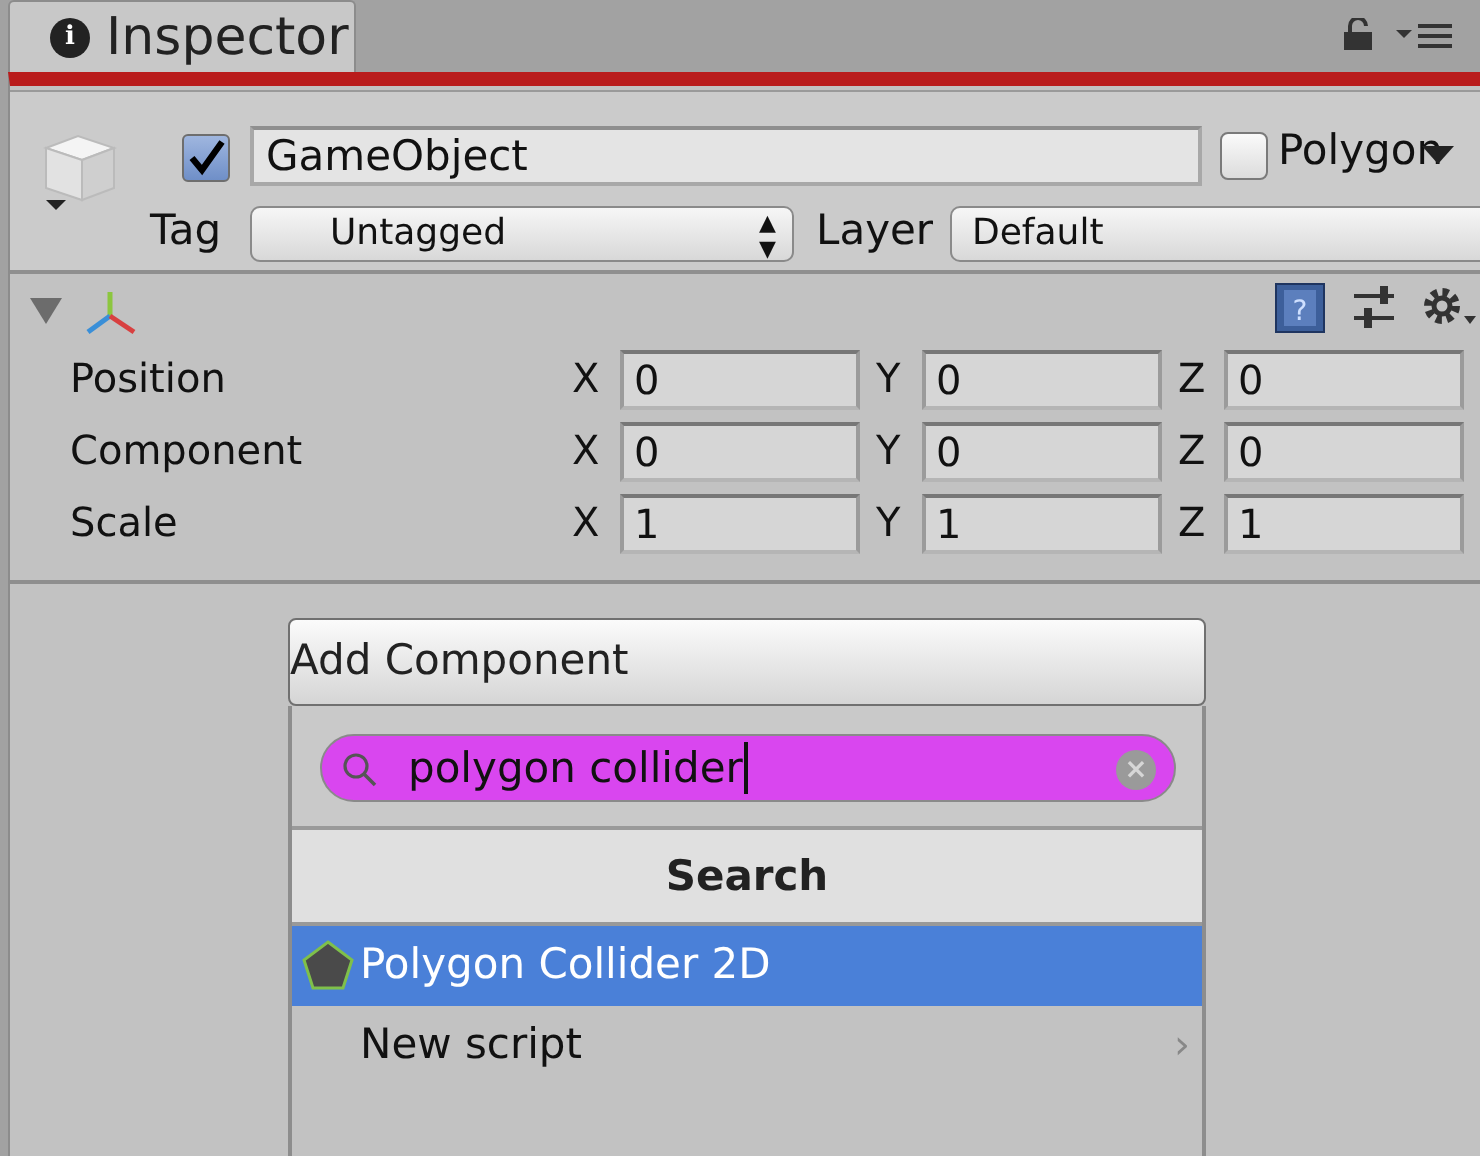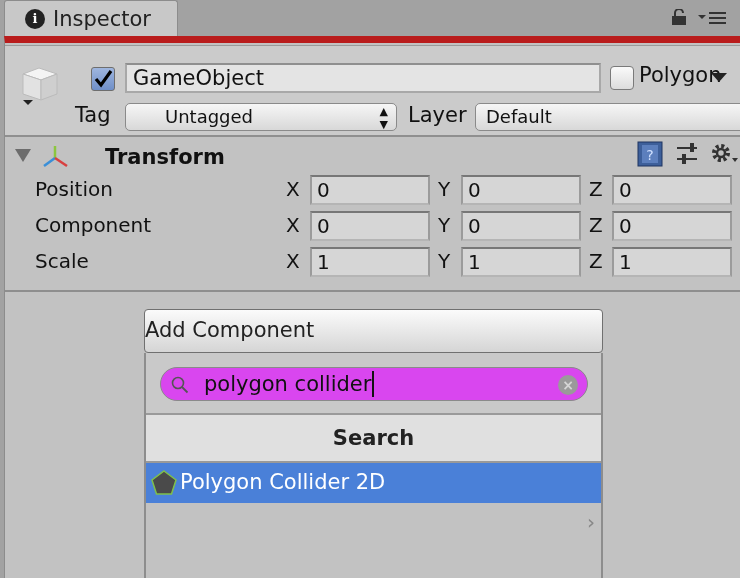--- a/index.html
+++ b/index.html
@@ -17,21 +17,21 @@
     position: absolute; left: 4px; top: 0; width: 174px; height: 36px;
     background: #c8c8c8; border: 1px solid #8c8c8c; border-bottom: none;
     border-radius: 3px 3px 0 0;
     display: flex; align-items: center; padding-left: 20px;
   }
   .tab .info-icon {
     width: 20px; height: 20px; border-radius: 50%; background: #222;
     color: #fff; font-size: 13px; font-weight: bold; font-family: "DejaVu Serif", serif;
     display: flex; align-items: center; justify-content: center; margin-right: 8px;
   }
-  .tab .tab-label { font-size: 21px; color: #222; }
+  .tab .tab-label { font-size: 26px; color: #222; }
   .lock-icon { position: absolute; left: 672px; top: 9px; width: 14px; height: 16px; }
   .menu-icon { position: absolute; left: 698px; top: 11px; width: 28px; height: 14px; }
 
   
   .panel {
     position: absolute; left: 4px; top: 36px; width: 736px; height: 542px;
     background: #c2c2c2; border-left: 1px solid #8c8c8c; border-top: 7px solid #b91c1c;
   }
   .header-block {
     position: absolute; left: 0; top: 2px; width: 736px; height: 92px;
@@ -166,21 +166,20 @@
     </div>
   </div>
 
   <div class="transform-header">
     <div class="foldout-icon"></div>
     <svg class="axis-icon" viewBox="0 0 28 26">
       <line x1="14" y1="14" x2="14" y2="2" stroke="#8cc63f" stroke-width="2.5"></line>
       <line x1="14" y1="14" x2="3" y2="22" stroke="#3a8fd8" stroke-width="2.5"></line>
       <line x1="14" y1="14" x2="26" y2="22" stroke="#d84040" stroke-width="2.5"></line>
     </svg>
-    <span class="transform-title">Transform</span>
   </div>
   <svg class="help-icon" viewBox="0 0 26 26">
     <rect x="1" y="1" width="24" height="24" fill="#3d5f9a" stroke="#1f3560"></rect>
     <rect x="5" y="4" width="16" height="18" fill="#5c7fbd"></rect>
     <text x="13" y="19" font-size="14" text-anchor="middle" fill="#cfe0ff" font-family="DejaVu Sans, sans-serif">?</text>
   </svg>
   <svg class="presets-icon" viewBox="0 0 24 24">
     <rect x="2" y="5" width="20" height="2" fill="#333"></rect>
     <rect x="15" y="1" width="4" height="9" fill="#333"></rect>
     <rect x="2" y="16" width="20" height="2" fill="#333"></rect>
@@ -234,16 +233,17 @@
       </div>
     </div>
     <div class="section-header">Search</div>
     <div class="result-item selected">
       <svg class="polygon-icon" viewBox="0 0 28 28">
         <path d="M14 2 L26 11 L21.5 25 L6.5 25 L2 11 Z" fill="#4a4a4a" stroke="#7fc04a" stroke-width="1.5"></path>
       </svg>
       <span>Polygon Collider 2D</span>
     </div>
     <div class="result-item plain">
+      <span>New script</span>
       <span class="submenu-arrow">›</span>
     </div>
   </div>
 </div>
 
 </body></html>

